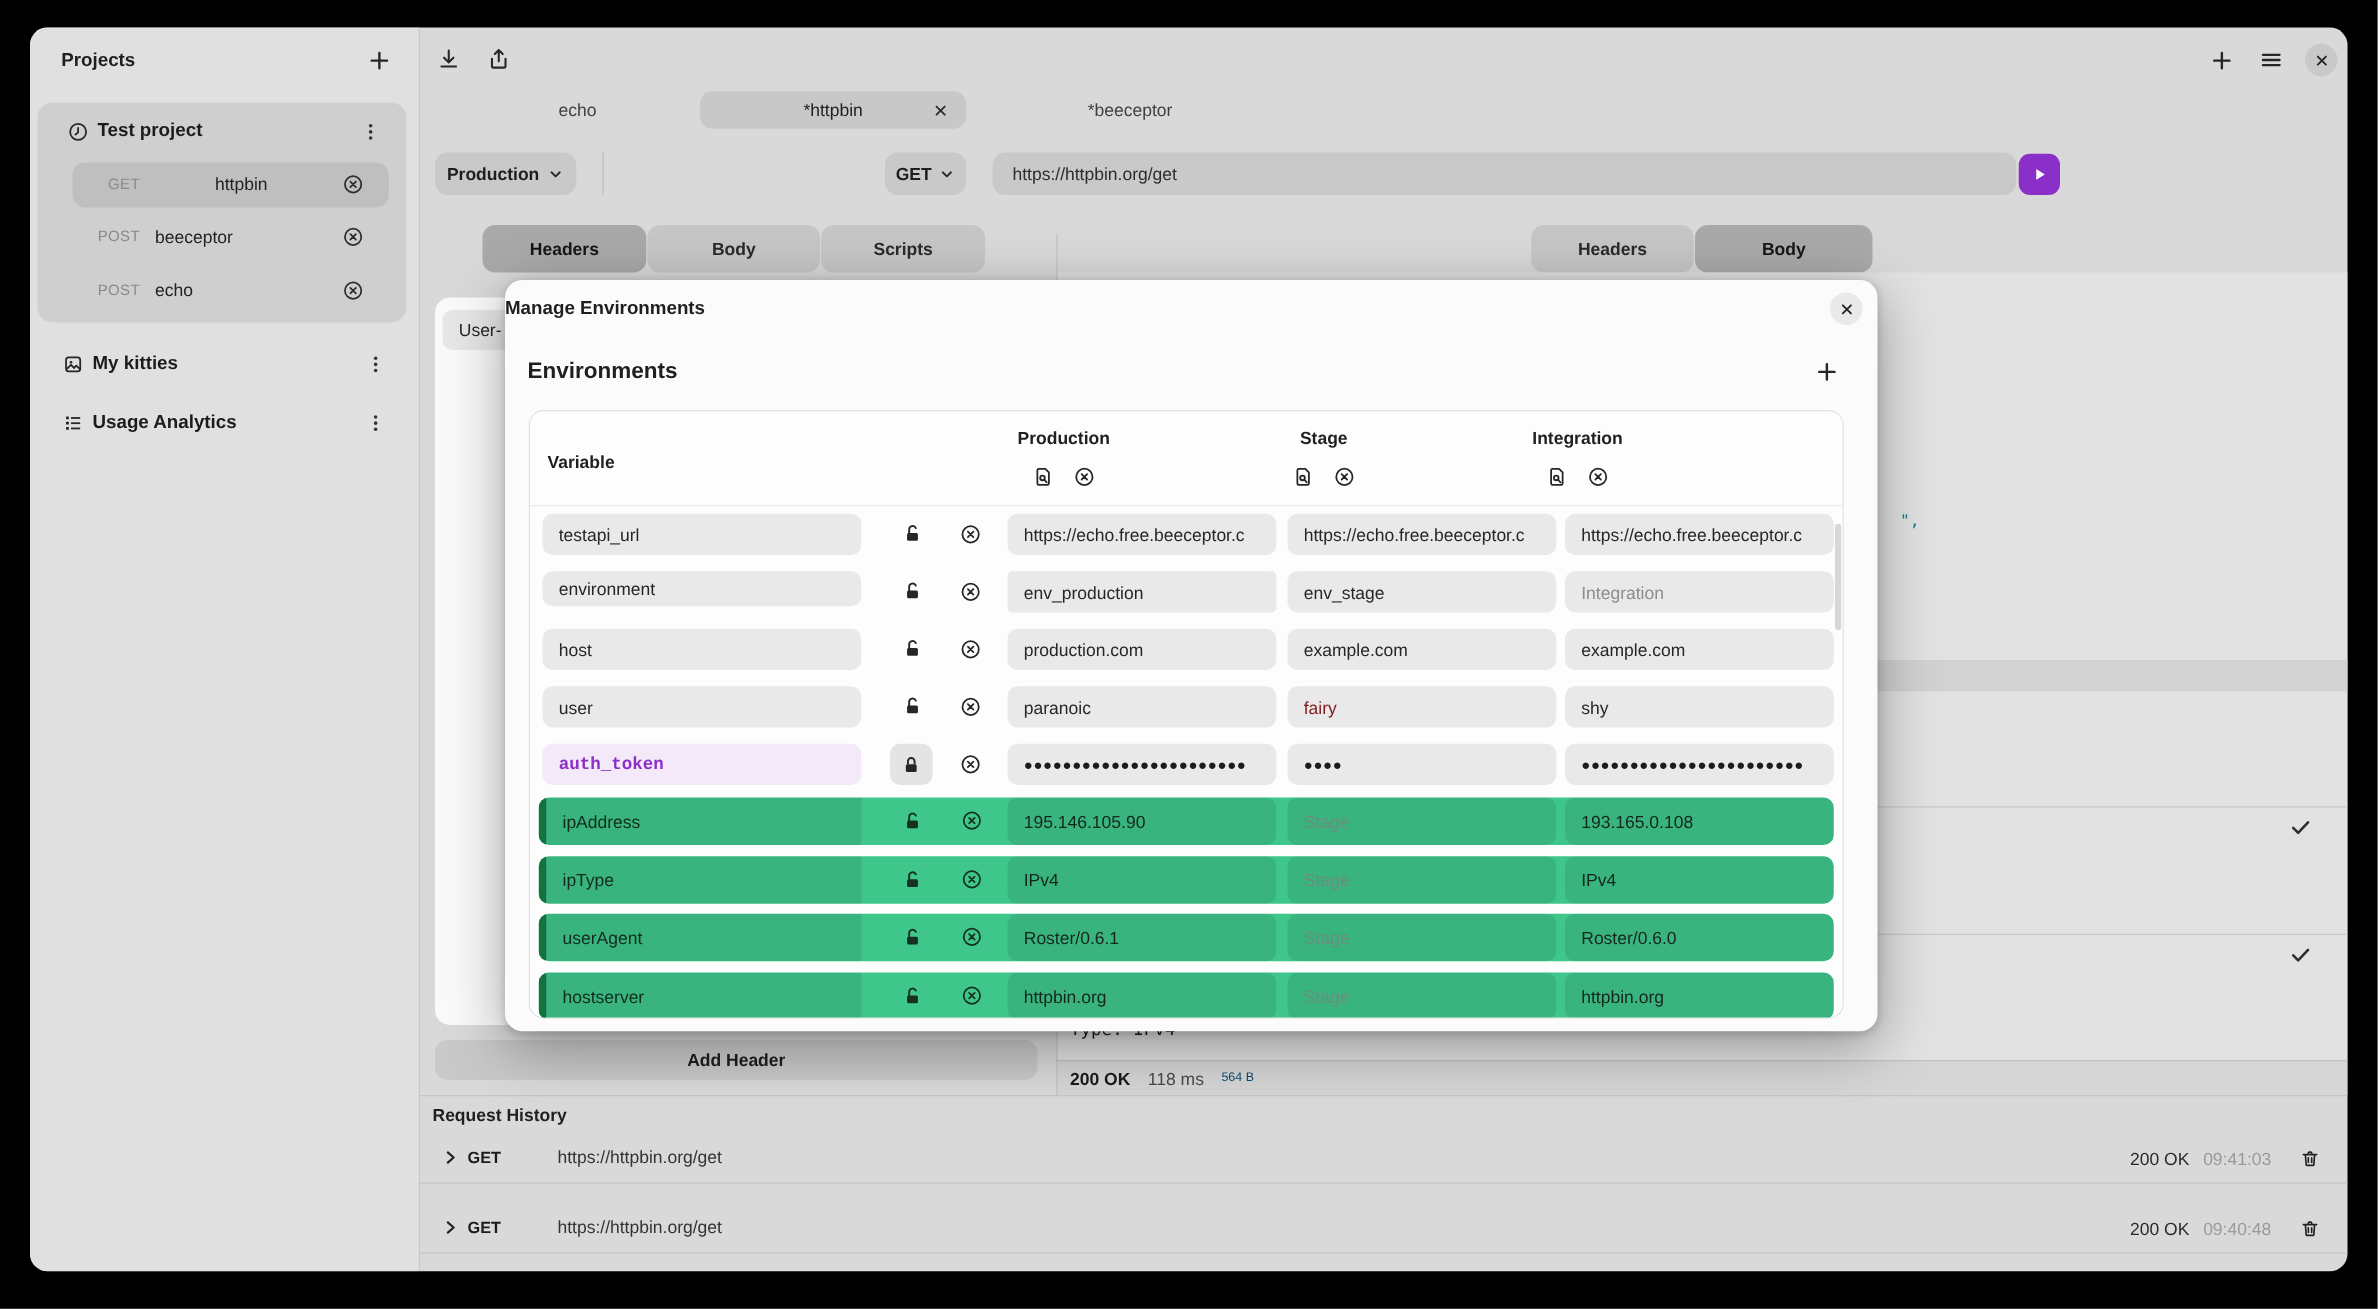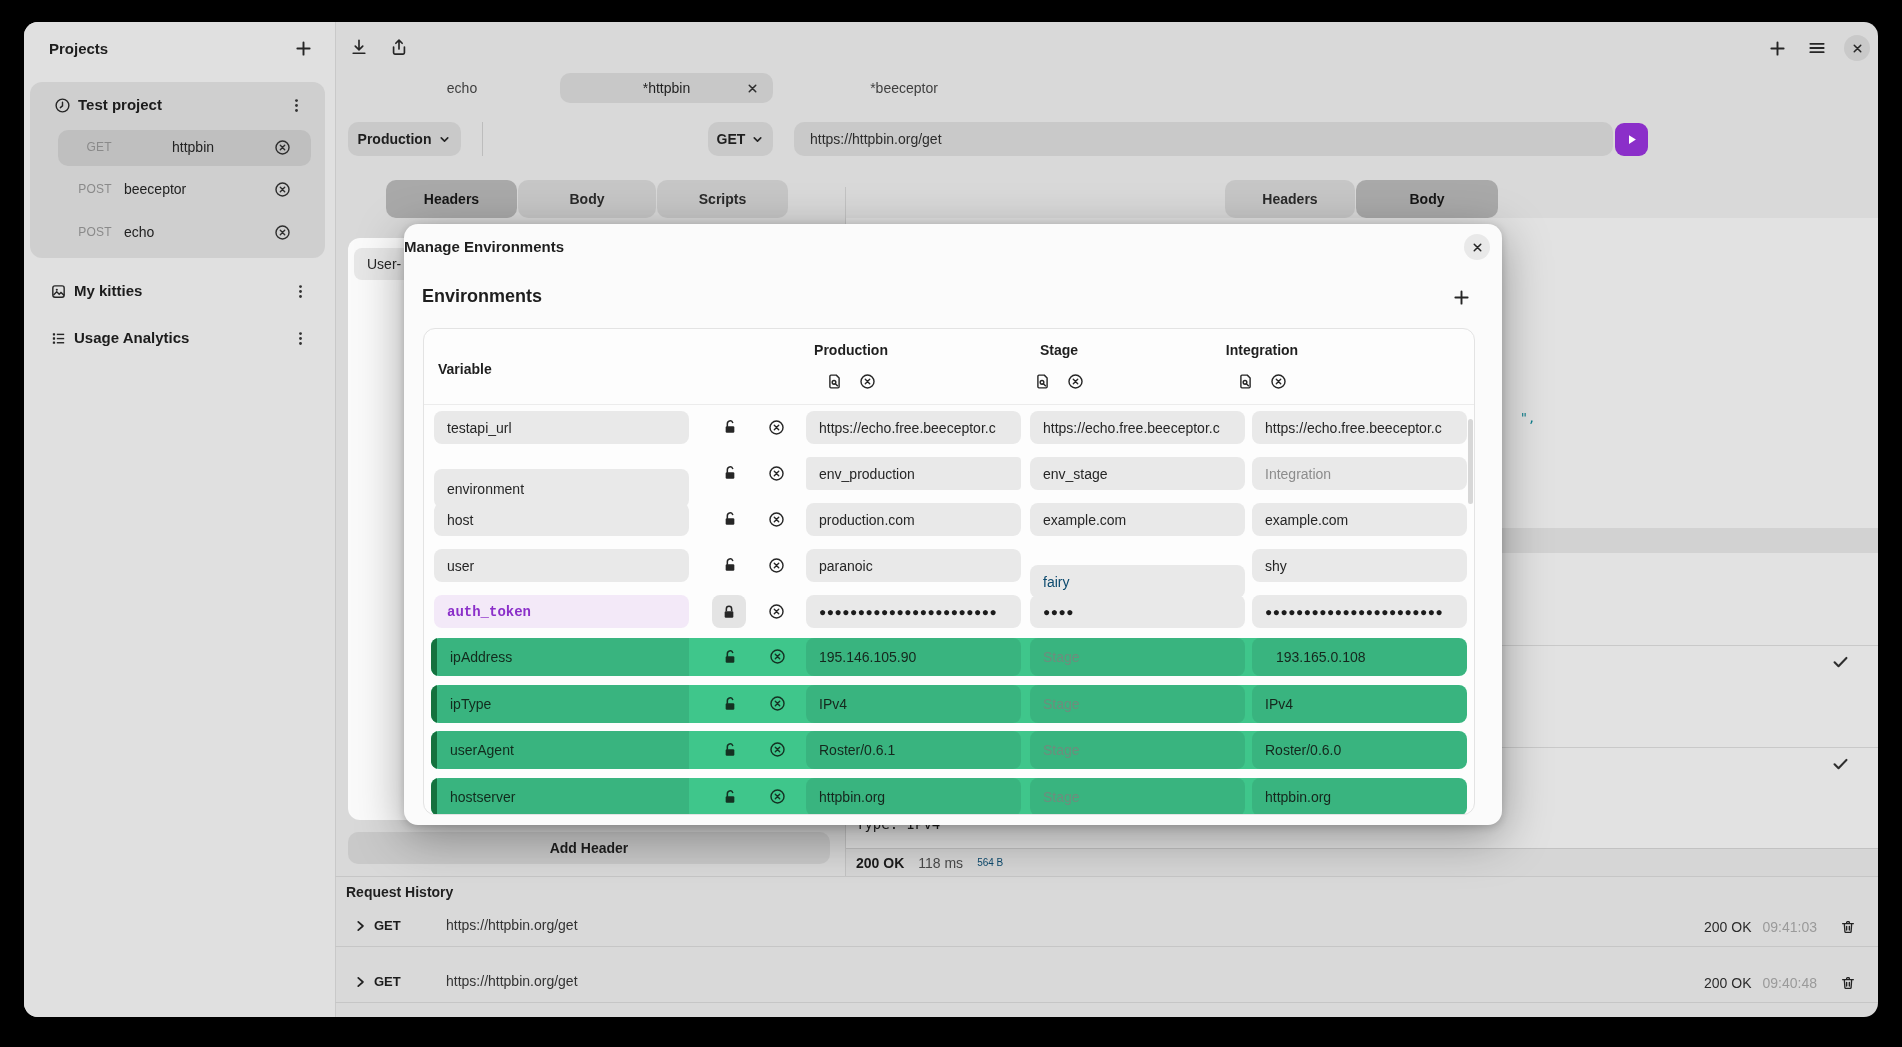--- a/index.html
+++ b/index.html
@@ -389,21 +389,21 @@
           </span>
           <span style="display: inline-flex; align-items: center; justify-content: center; color: rgb(38, 38, 38); position: absolute; left: 344px; top: 90px;">
             <svg viewBox="0 0 24 24" width="17" height="17">
               <circle cx="12" cy="12" r="9.2" fill="none" stroke="currentColor" stroke-width="2"></circle>
               <path d="M8.9 8.9l6.2 6.2M15.1 8.9l-6.2 6.2" stroke="currentColor" stroke-width="2" stroke-linecap="round"></path>
             </svg>
           </span>
           <div style="position: absolute; left: 382px; top: 82px; width: 215px; height: 33px; display: flex; align-items: center; padding: 0px 13px; box-sizing: border-box; border-radius: 8px; background: rgb(233, 233, 233); font-size: 14px; white-space: nowrap; overflow: hidden; color: rgb(38, 38, 38);">https://echo.free.beeceptor.c</div>
           <div style="position: absolute; left: 606px; top: 82px; width: 215px; height: 33px; display: flex; align-items: center; padding: 0px 13px; box-sizing: border-box; border-radius: 8px; background: rgb(233, 233, 233); font-size: 14px; white-space: nowrap; overflow: hidden; color: rgb(38, 38, 38);">https://echo.free.beeceptor.c</div>
           <div style="position: absolute; left: 828px; top: 82px; width: 215px; height: 33px; display: flex; align-items: center; padding: 0px 13px; box-sizing: border-box; border-radius: 8px; background: rgb(233, 233, 233); font-size: 14px; white-space: nowrap; overflow: hidden; color: rgb(38, 38, 38);">https://echo.free.beeceptor.c</div>
-          <div style="position: absolute; left: 10px; top: 140px; width: 255px; height: 39px; display: flex; align-items: center; padding: 0px 13px; box-sizing: border-box; border-radius: 8px; font-size: 14px; white-space: nowrap; overflow: hidden; background: rgb(233, 233, 233); color: rgb(38, 38, 38);">environment</div>
+          <div style="position: absolute; left: 10px; top: 128px; width: 255px; height: 28px; display: flex; align-items: center; padding: 0px 13px; box-sizing: border-box; border-radius: 8px; font-size: 14px; white-space: nowrap; overflow: hidden; background: rgb(233, 233, 233); color: rgb(38, 38, 38);">environment</div>
           <span style="display: inline-flex; align-items: center; justify-content: center; color: rgb(38, 38, 38); position: absolute; left: 298px; top: 136px;">
             <svg viewBox="0 0 24 24" width="16" height="16">
               <path d="M8 11V7a4.2 4.2 0 0 1 8-1.8" fill="none" stroke="currentColor" stroke-width="2.3" stroke-linecap="round"></path>
               <rect x="5.5" y="11" width="13" height="9.5" rx="1.8" fill="currentColor"></rect>
             </svg>
           </span>
           <span style="display: inline-flex; align-items: center; justify-content: center; color: rgb(38, 38, 38); position: absolute; left: 344px; top: 136px;">
             <svg viewBox="0 0 24 24" width="17" height="17">
               <circle cx="12" cy="12" r="9.2" fill="none" stroke="currentColor" stroke-width="2"></circle>
               <path d="M8.9 8.9l6.2 6.2M15.1 8.9l-6.2 6.2" stroke="currentColor" stroke-width="2" stroke-linecap="round"></path>
@@ -435,21 +435,21 @@
               <rect x="5.5" y="11" width="13" height="9.5" rx="1.8" fill="currentColor"></rect>
             </svg>
           </span>
           <span style="display: inline-flex; align-items: center; justify-content: center; color: rgb(38, 38, 38); position: absolute; left: 344px; top: 228px;">
             <svg viewBox="0 0 24 24" width="17" height="17">
               <circle cx="12" cy="12" r="9.2" fill="none" stroke="currentColor" stroke-width="2"></circle>
               <path d="M8.9 8.9l6.2 6.2M15.1 8.9l-6.2 6.2" stroke="currentColor" stroke-width="2" stroke-linecap="round"></path>
             </svg>
           </span>
           <div style="position: absolute; left: 382px; top: 220px; width: 215px; height: 33px; display: flex; align-items: center; padding: 0px 13px; box-sizing: border-box; border-radius: 8px; background: rgb(233, 233, 233); font-size: 14px; white-space: nowrap; overflow: hidden; color: rgb(38, 38, 38);">paranoic</div>
-          <div style="position: absolute; left: 606px; top: 220px; width: 215px; height: 33px; display: flex; align-items: center; padding: 0px 13px; box-sizing: border-box; border-radius: 8px; background: rgb(233, 233, 233); font-size: 14px; white-space: nowrap; overflow: hidden; color: #0c4a6e; margin-top: 16px;">fairy</div>
+          <div style="position: absolute; left: 606px; top: 220px; width: 215px; height: 33px; display: flex; align-items: center; padding: 0px 13px; box-sizing: border-box; border-radius: 8px; background: rgb(233, 233, 233); font-size: 14px; white-space: nowrap; overflow: hidden; color: #7f1d1d;">fairy</div>
           <div style="position: absolute; left: 828px; top: 220px; width: 215px; height: 33px; display: flex; align-items: center; padding: 0px 13px; box-sizing: border-box; border-radius: 8px; background: rgb(233, 233, 233); font-size: 14px; white-space: nowrap; overflow: hidden; color: rgb(38, 38, 38);">shy</div>
           <div style="position: absolute; left: 10px; top: 266px; width: 255px; height: 33px; display: flex; align-items: center; padding: 0px 13px; box-sizing: border-box; border-radius: 8px; font-size: 14px; white-space: nowrap; overflow: hidden; background: rgb(243, 233, 248); color: rgb(139, 47, 201); font-weight: 700; font-family: Liberation Mono, monospace;">auth_token</div>
           <div style="position: absolute; left: 288px; top: 266px; width: 34px; height: 33px; border-radius: 8px; background: rgb(228, 228, 228); display: flex; align-items: center; justify-content: center;">
             <span style="display: inline-flex; align-items: center; justify-content: center; color: rgb(38, 38, 38);">
               <svg viewBox="0 0 24 24" width="16" height="16">
                 <path d="M8 11V7.5a4 4 0 0 1 8 0V11" fill="none" stroke="currentColor" stroke-width="2.3"></path>
                 <rect x="5.5" y="11" width="13" height="9.5" rx="1.8" fill="currentColor"></rect>
               </svg>
             </span>
           </div>
@@ -472,21 +472,21 @@
               </svg>
             </span>
             <span style="display: inline-flex; align-items: center; justify-content: center; position: absolute; left: 338px; top: 10px; color: rgb(20, 49, 34);">
               <svg viewBox="0 0 24 24" width="17" height="17">
                 <circle cx="12" cy="12" r="9.2" fill="none" stroke="currentColor" stroke-width="2"></circle>
                 <path d="M8.9 8.9l6.2 6.2M15.1 8.9l-6.2 6.2" stroke="currentColor" stroke-width="2" stroke-linecap="round"></path>
               </svg>
             </span>
             <div style="position: absolute; left: 375px; top: 0px; width: 215px; height: 38px; display: flex; align-items: center; padding: 0px 13px; box-sizing: border-box; font-size: 14px; border-radius: 8px; background: rgba(0, 0, 0, 0.086); white-space: nowrap; overflow: hidden; color: rgb(21, 39, 29);">195.146.105.90</div>
             <div style="position: absolute; left: 599px; top: 0px; width: 215px; height: 38px; display: flex; align-items: center; padding: 0px 13px; box-sizing: border-box; font-size: 14px; border-radius: 8px; background: rgba(0, 0, 0, 0.086); white-space: nowrap; overflow: hidden; color: rgb(111, 140, 125);">Stage</div>
-            <div style="position: absolute; left: 821px; top: 0px; width: 215px; height: 38px; display: flex; align-items: center; padding: 0px 24px; box-sizing: border-box; font-size: 14px; border-radius: 8px; background: rgba(0, 0, 0, 0.086); white-space: nowrap; overflow: hidden; color: rgb(21, 39, 29);">193.165.0.108</div>
+            <div style="position: absolute; left: 821px; top: 0px; width: 215px; height: 38px; display: flex; align-items: center; padding: 0px 13px; box-sizing: border-box; font-size: 14px; border-radius: 8px; background: rgba(0, 0, 0, 0.086); white-space: nowrap; overflow: hidden; color: rgb(21, 39, 29);">193.165.0.108</div>
           </div>
           <div style="position: absolute; left: 7px; top: 356px; width: 1036px; height: 38px; background: rgb(63, 198, 139); border-radius: 8px; overflow: hidden;">
             <div style="position: absolute; left: 0px; top: 0px; width: 6px; height: 38px; background: rgb(21, 113, 62);"></div>
             <div style="position: absolute; left: 6px; top: 0px; width: 252px; height: 38px; display: flex; align-items: center; padding: 0px 13px; box-sizing: border-box; font-size: 14px; color: rgb(18, 43, 29); background: rgba(0, 0, 0, 0.086); white-space: nowrap; overflow: hidden;">ipType</div>
             <span style="display: inline-flex; align-items: center; justify-content: center; position: absolute; left: 291px; top: 11px; color: rgb(20, 49, 34);">
               <svg viewBox="0 0 24 24" width="16" height="16">
                 <path d="M8 11V7a4.2 4.2 0 0 1 8-1.8" fill="none" stroke="currentColor" stroke-width="2.3" stroke-linecap="round"></path>
                 <rect x="5.5" y="11" width="13" height="9.5" rx="1.8" fill="currentColor"></rect>
               </svg>
             </span>

